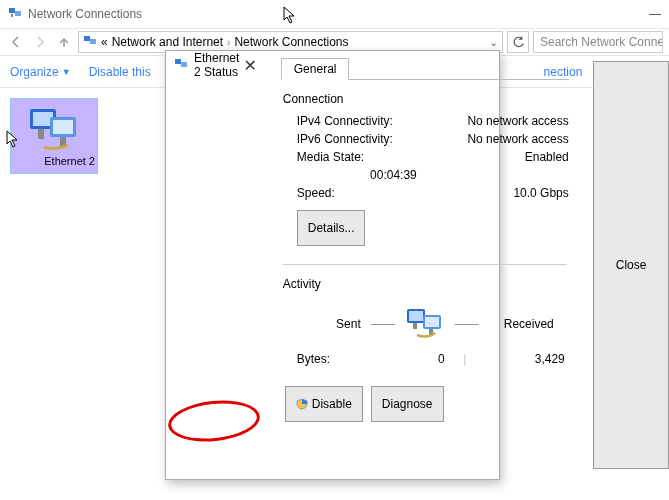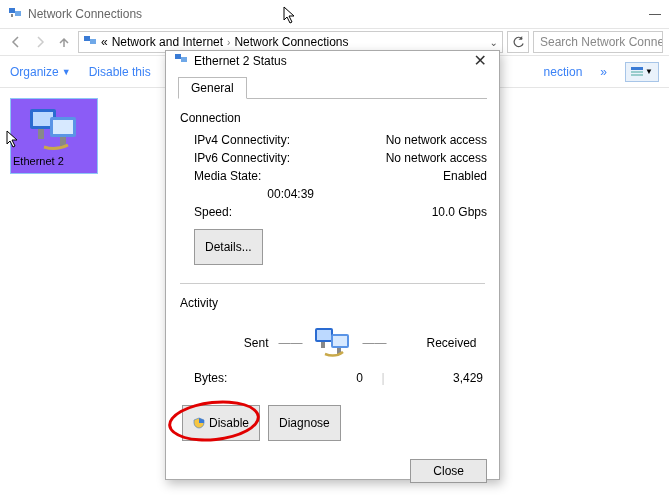--- a/index.html
+++ b/index.html
@@ -82,44 +82,44 @@
     gap:2px;
     background:#eaf2fb;
   }
   .content {
     position: relative;
     height: calc(500px - 28px - 28px - 32px);
     padding: 10px;
   }
   .adapter {
     width: 88px;
-    text-align: left;
+    text-align: right;
     padding: 4px 2px 6px 2px;
-    background: #8b5cf6;
+    background: #c4b5fd;
     border: 1px solid #8ec7f5;
   }
   .adapter svg { display:block; margin: 0 auto 4px auto;}
   .adapter-name { font-size: 11px; }
   
   .cursor {
     position: absolute;
     pointer-events: none;
   }
   
   .dialog {
     position: absolute;
     left: 165px;
     top: 50px;
     width: 335px;
     height: 430px;
     background: #fff;
     border: 1px solid #aaa;
     box-shadow: 2px 4px 10px rgba(0,0,0,0.25);
     display:flex;
-    flex-direction:column;
+    flex-direction:row;
   }
   .dlg-title {
     height: 28px;
     display:flex; align-items:center;
     padding: 0 8px;
   }
   .dlg-title .dlg-icon { margin-right:6px; }
   .dlg-title .dlg-close { margin-left:auto; font-size:16px; color:#333; padding:0 4px;}
   .dlg-body {
     flex:1;
@@ -152,21 +152,21 @@
   }
   .details-row { padding: 8px 0 4px 16px; }
   .divider { margin: 14px 2px 0 2px; border-top:1px solid #ccc; }
   .activity-head {
     display:flex; align-items:center; justify-content:center;
     gap: 10px; margin: 8px 0 4px 0;
     position:relative;
   }
   .activity-head .sent, .activity-head .recv { width:80px; }
   .activity-head .sent { text-align:right; }
-  .activity-head .recv { text-align:right; }
+  .activity-head .recv { text-align:center; }
   .activity-head .dash { color:#888; }
   .bytes-row {
     display:flex; padding: 6px 4px 4px 16px;
   }
   .bytes-row .bl { flex:1; }
   .bytes-row .bsent { width:80px; text-align:right; }
   .bytes-row .bmid { width:40px; text-align:center; color:#ccc;}
   .bytes-row .brecv { width:80px; text-align:right; }
   .action-row {
     display:flex; gap:8px; padding: 16px 0 0 4px;

